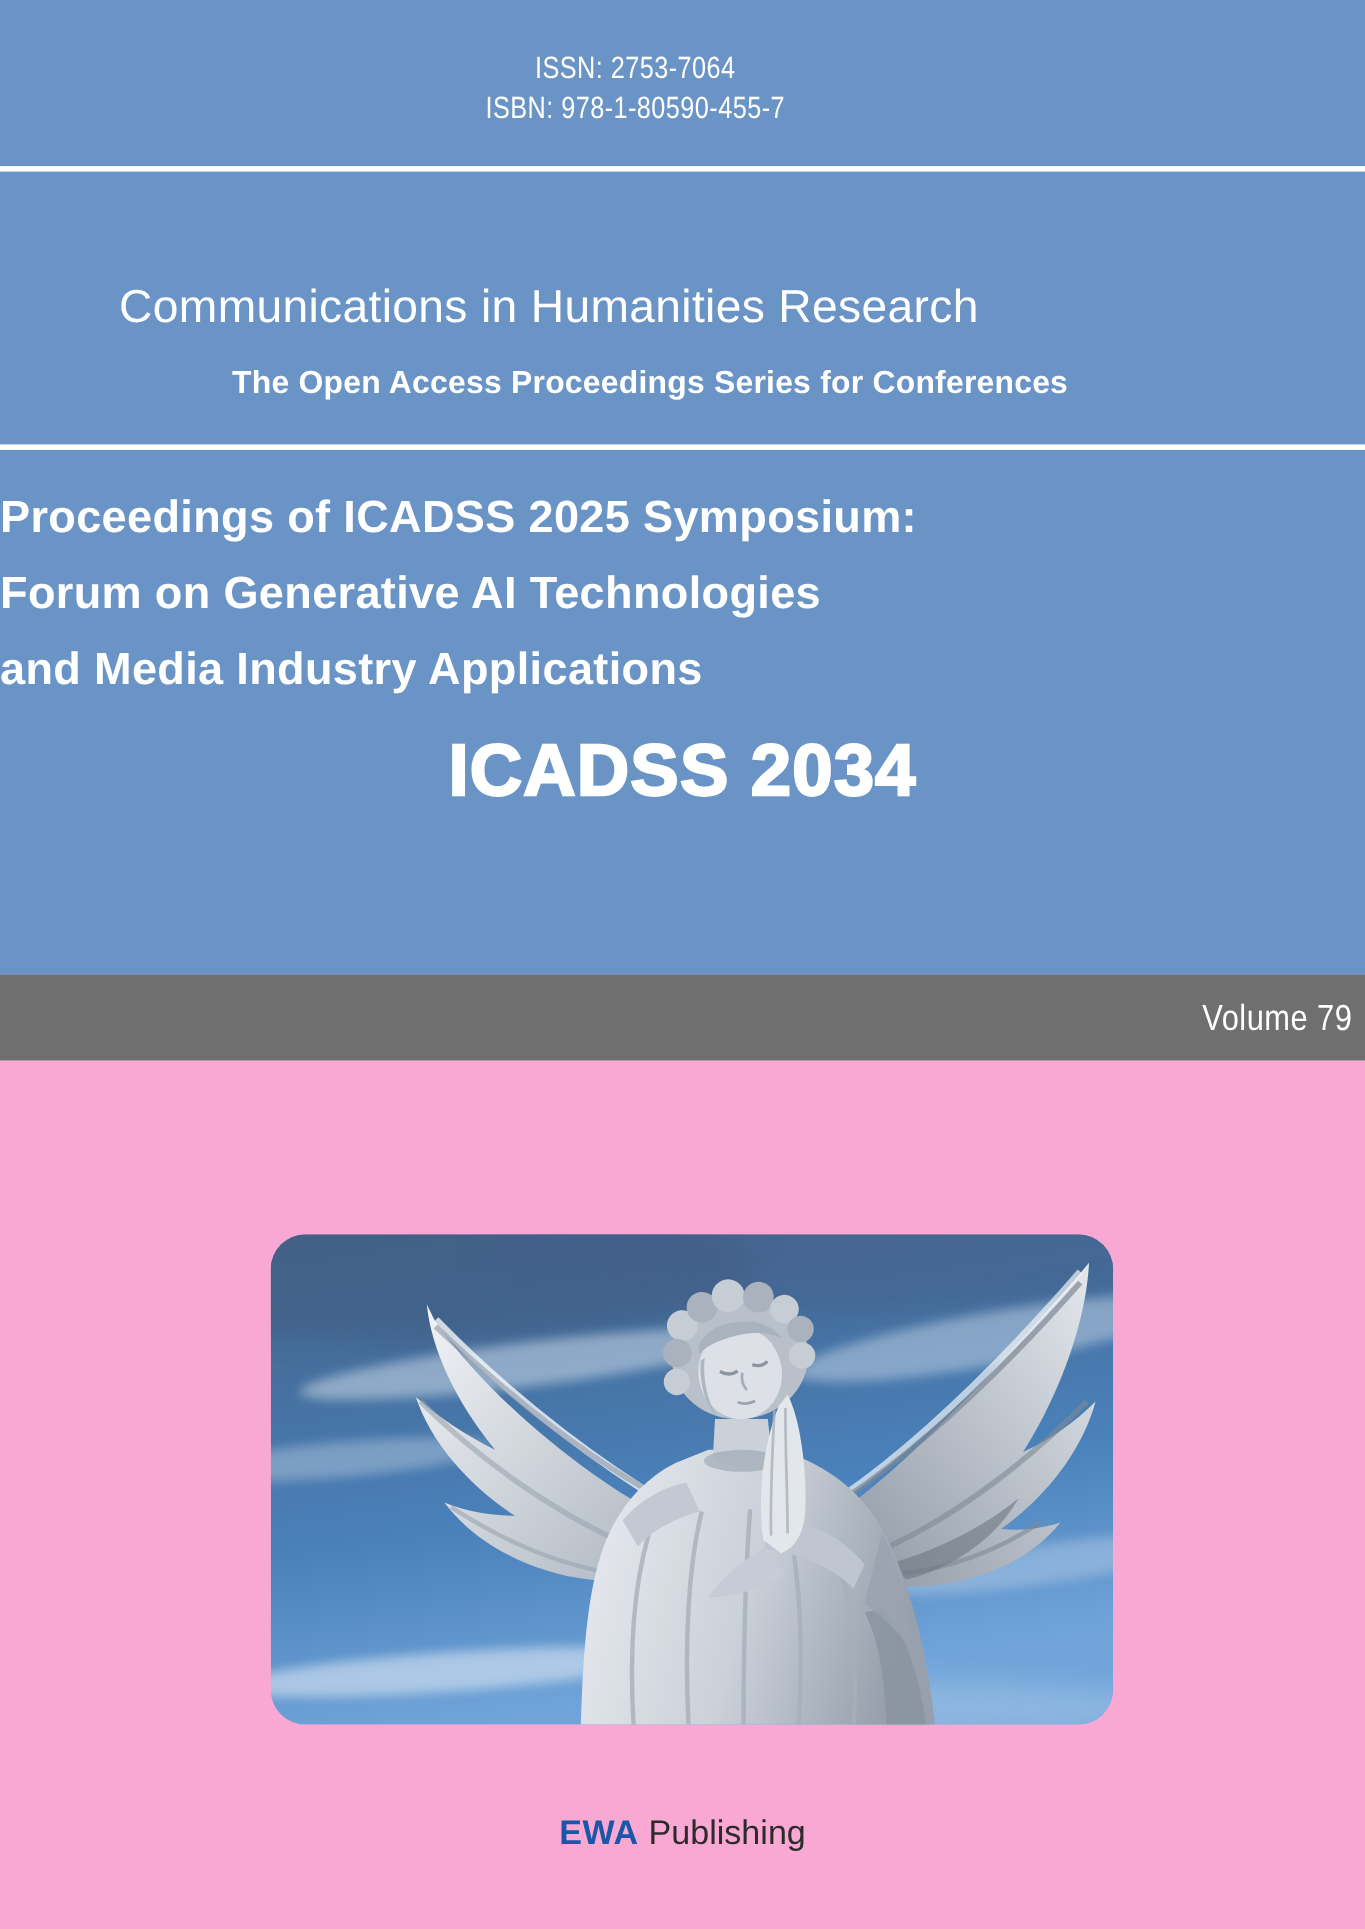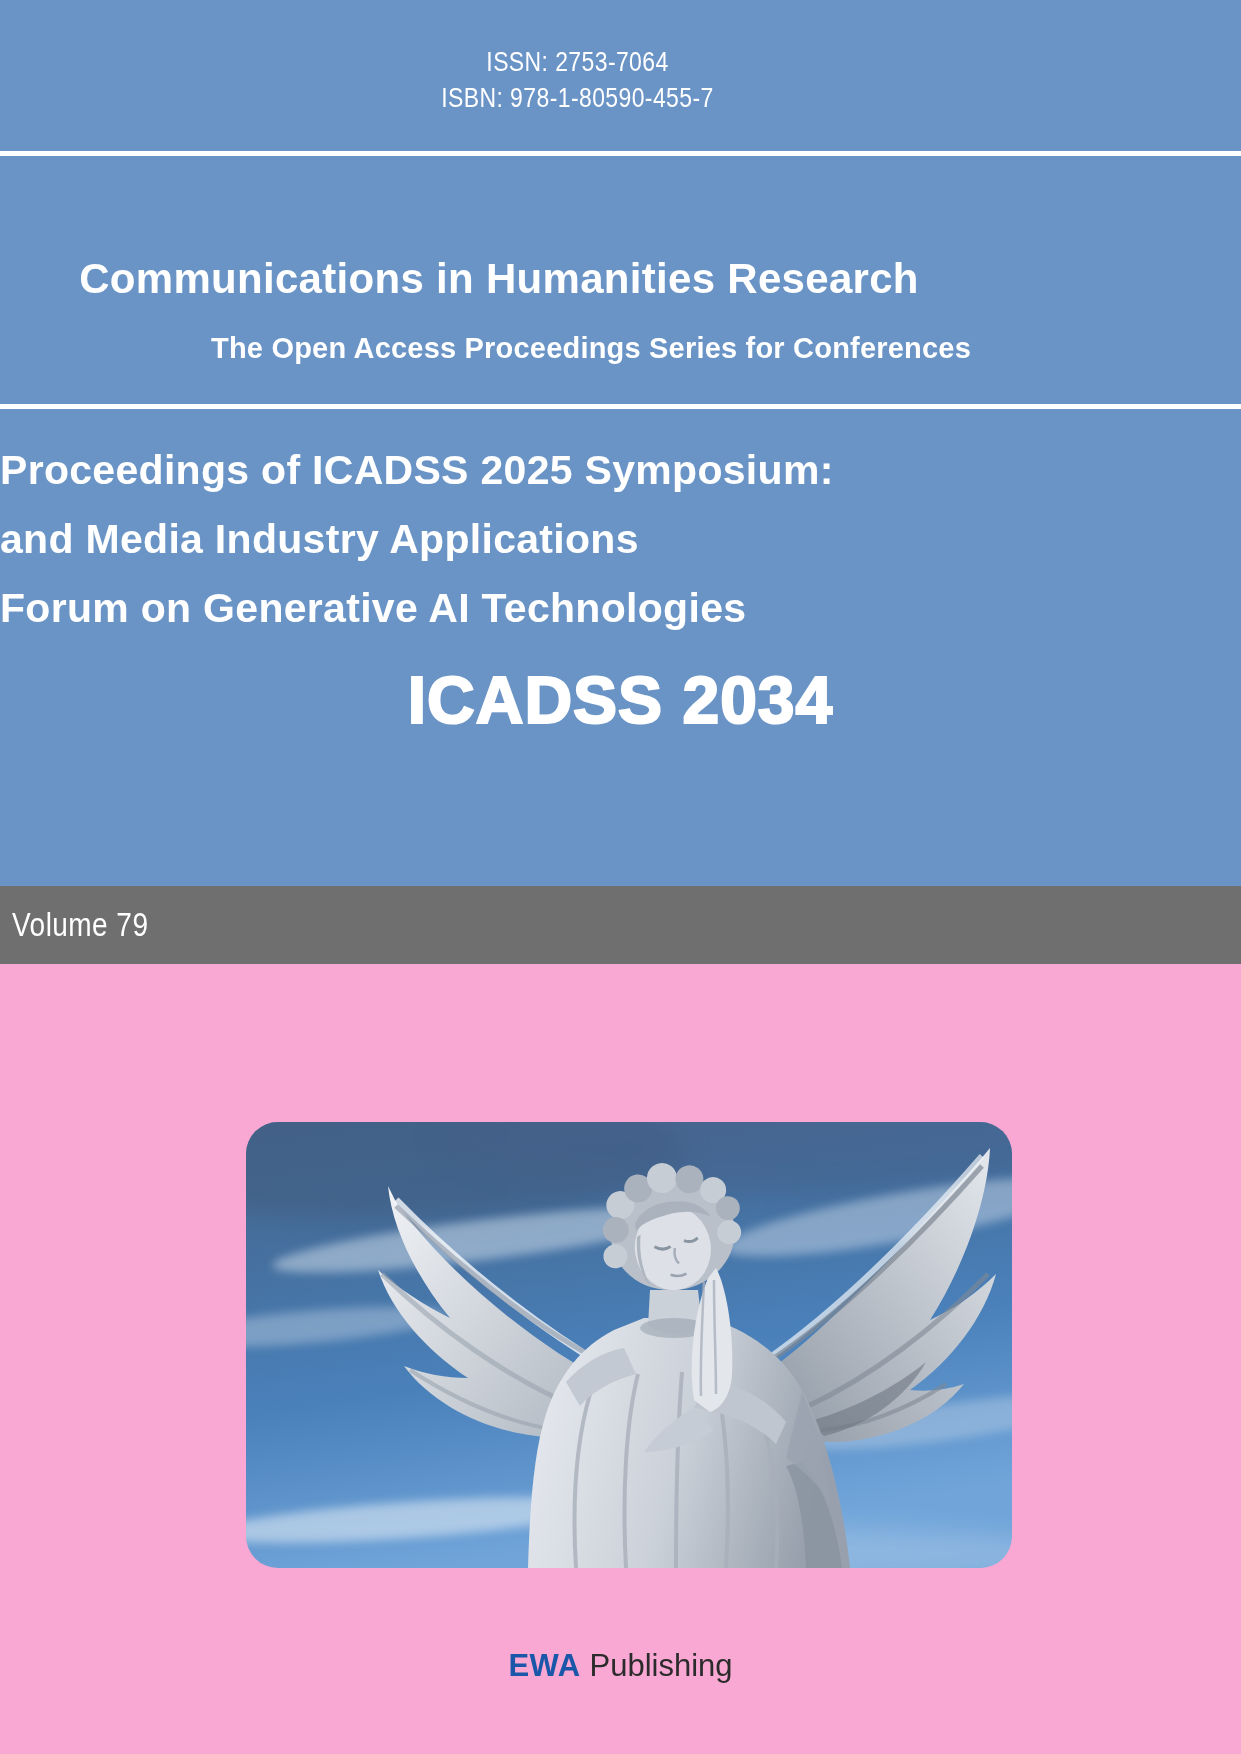--- a/index.html
+++ b/index.html
@@ -24,21 +24,21 @@
     text-align:center; color:#ffffff;
   }
   .issn-block .cond-line {
     display:block; font-size:28px; line-height:36px; font-weight:400;
     letter-spacing:0.5px; transform:scaleX(0.82);
   }
 
   .series-title {
     position:absolute; top:255px; left:0; width:998px;
     text-align:center; color:#ffffff;
-    font-size:42px; font-weight:700; letter-spacing:0.3px;
+    font-size:42px; font-weight:400; letter-spacing:0.3px;
   }
   .series-subtitle {
     position:absolute; top:332px; left:0; width:1182px;
     text-align:center; color:#ffffff;
     font-size:29px; font-weight:600; letter-spacing:0.2px;
   }
 
   .proc-title {
     position:absolute; top:436px; left:0; width:1241px;
     text-align:left; color:#ffffff;
@@ -53,21 +53,21 @@
   .editor {
     position:absolute; top:760px; left:0; width:1241px;
     text-align:center; color:#ffffff;
     font-size:27px; font-weight:700;
   }
 
   
   .volume-bar {
     position:absolute; top:886px; left:0; width:1241px; height:78px;
     background:var(--color-volume_bar_gray, #6F6F6F);
-    display:flex; align-items:center; justify-content:flex-start;
+    display:flex; align-items:center; justify-content:flex-end;
   }
   .volume-label {
     color:#ffffff; font-size:33px; font-weight:400; letter-spacing:0.5px;
     transform:scaleX(0.85);
   }
 
   
   .cover-image {
     position:absolute; top:1122px; left:246px; width:766px; height:446px;
     border-radius:32px; overflow:hidden;
@@ -102,22 +102,22 @@
 
     <div class="divider divider-1"></div>
 
     <div class="series-title">Communications in Humanities Research</div>
     <div class="series-subtitle">The Open Access Proceedings Series for Conferences</div>
 
     <div class="divider divider-2"></div>
 
     <div class="proc-title">
       <span style="display:block;">Proceedings of ICADSS 2025 Symposium:</span>
+      <span style="display:block;">Forum on Generative AI Technologies</span>
       <span style="display:block;">and Media Industry Applications</span>
-      <span style="display:block;">Forum on Generative AI Technologies</span>
     </div>
 
     <div class="acronym">ICADSS 2034</div>
 
   </div>
 
   <div class="volume-bar">
     <span class="volume-label">Volume 79</span>
   </div>
 

